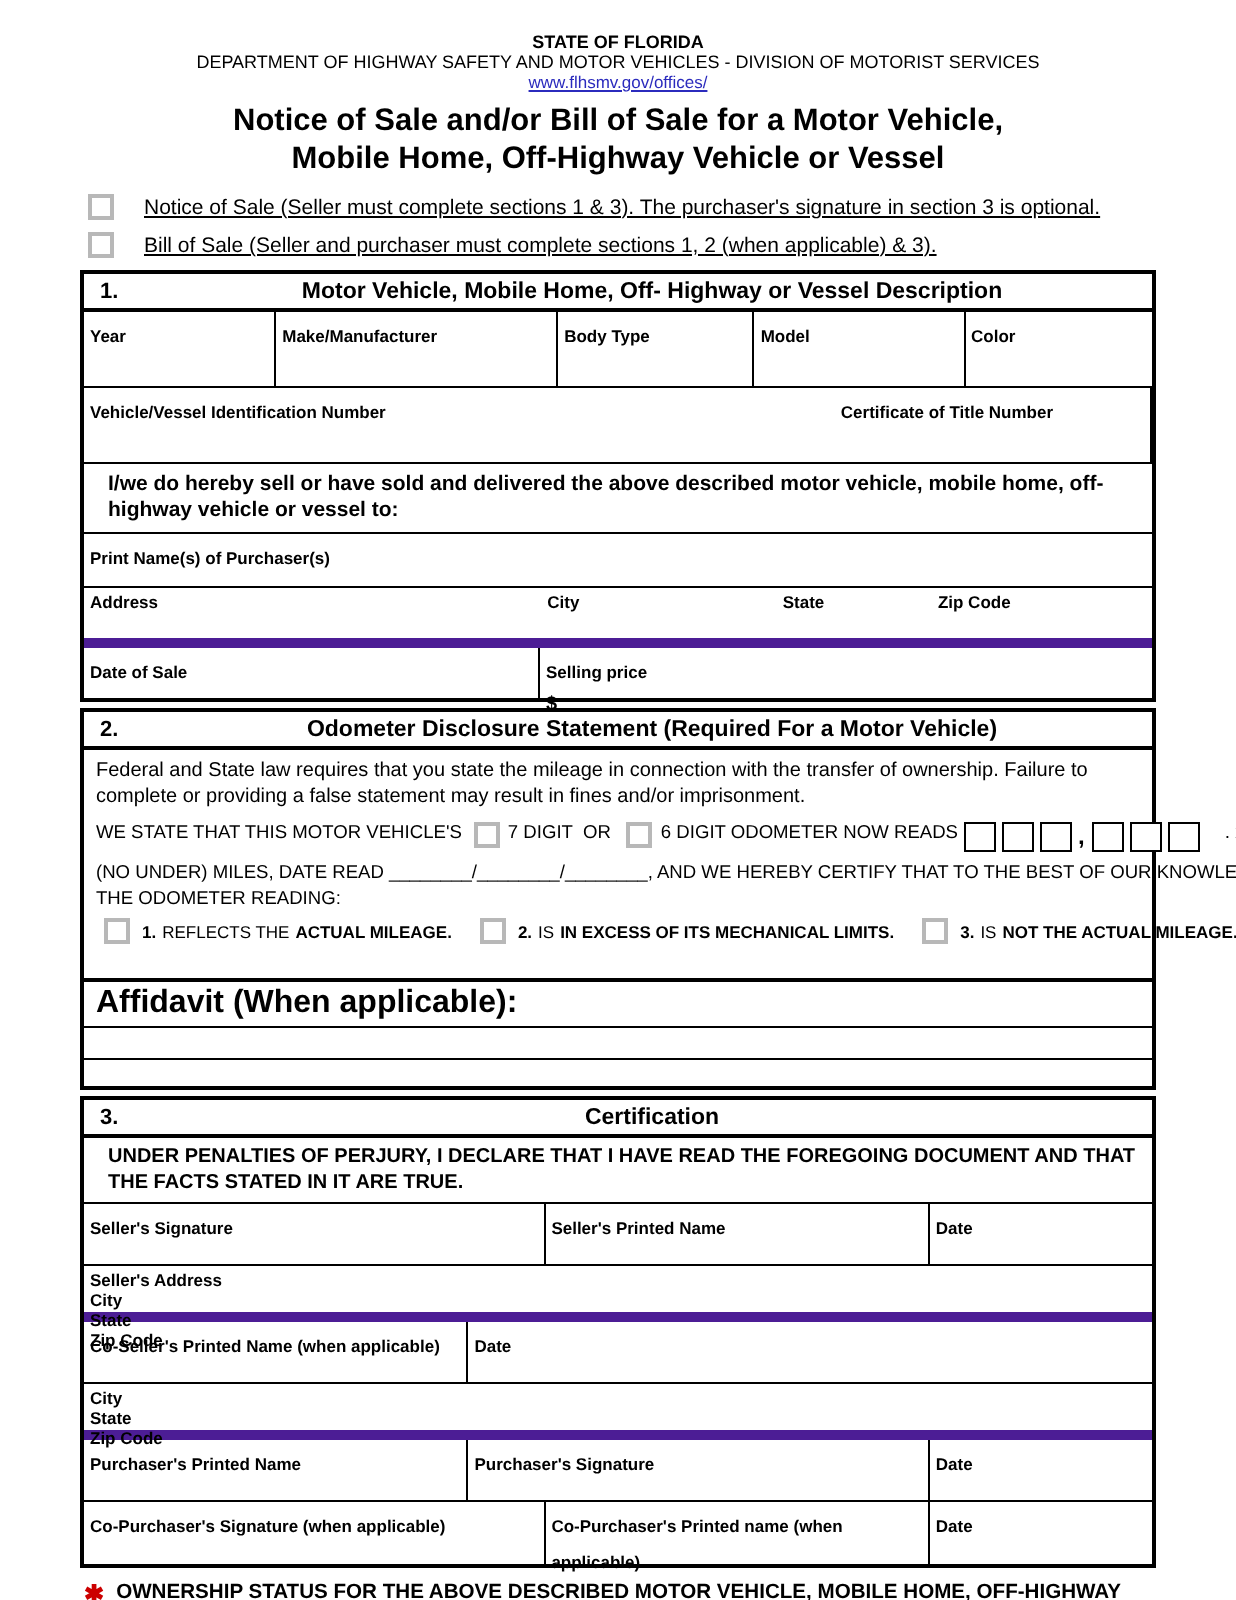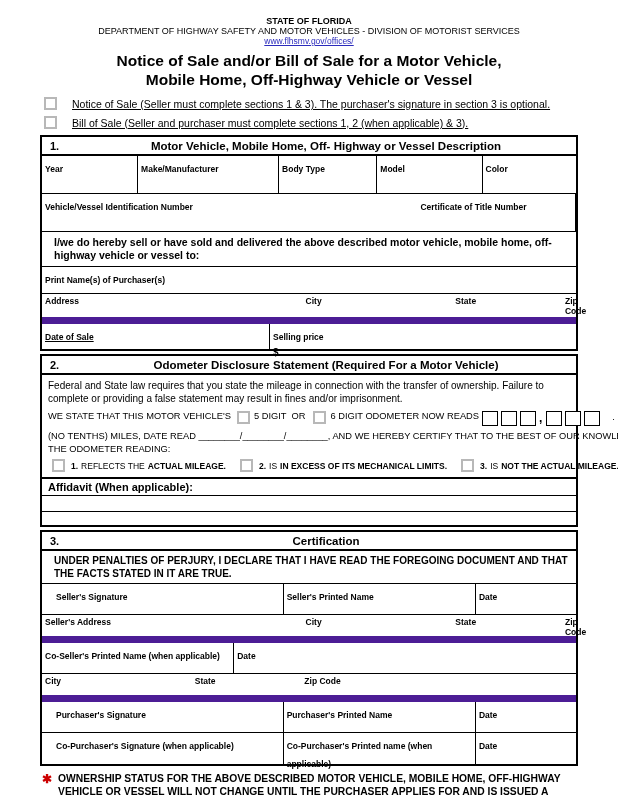--- a/index.html
+++ b/index.html
@@ -43,51 +43,51 @@
   
   .r1c1 { flex: 0 0 18%; }   .r1c2 { flex: 0 0 26.4%; } .r1c3 { flex: 0 0 18.4%; }
   .r1c4 { flex: 0 0 19.7%; } .r1c5 { flex: 1; }
   .r2c1 { flex: 0 0 29.7%; } .r2c2 { flex: 1; }
   .h38 { height: 38px; }
   .h27 { height: 27px; }
   .h30 { height: 30px; }
   .h25 { height: 25px; }
   .sell-par { font-size: 10.5px; font-weight: bold; line-height: 1.25; padding: 4px 24px 4px 12px; border-bottom: 1px solid #000; }
 
-  .addr-row { display: flex; border-bottom: 7px solid #4c1d95; padding: 2px 3px; gap: 32px; }
+  .addr-row { display: flex; border-bottom: 5px solid #4c1d95; padding: 2px 3px; }
   .a1 { flex: 0 0 43.3%; } .a2 { flex: 0 0 22.3%; } .a3 { flex: 0 0 14.7%; } .a4 { flex: 1; }
-  .dcell1 { flex: 0 0 42.7%; text-decoration: underline; }
+  .dcell1 { flex: 0 0 42.7%; }
   .price-symbol { font-size: 10px; font-weight: bold; display: block; margin-top: 3px; }
 
   
   .law-par { font-size: 10px; font-weight: normal; line-height: 1.25; padding: 5px 18px 2px 6px; }
   .westate {
     display: flex; font-size: 9.3px;
     padding: 4px 4px 2px 6px; white-space: nowrap;
   }
   .westate .cb { width: 13px; height: 13px; margin: 0 4px 0 6px; }
   .obox { width: 16px; height: 15px; border: 1px solid #000; background: #fff; margin-left: 3px; flex: 0 0 auto; }
   .ocomma { font-size: 12px; font-weight: bold; margin: 0 1px 0 3px; }
   .osuffix { font-size: 9.5px; font-weight: normal; margin-left: 12px; }
   .dateread { font-size: 9.3px; padding: 3px 4px 0 6px; white-space: nowrap; }
   .odoread { font-size: 9.3px; padding: 3px 4px 2px 6px; }
   .mileage-opts { display: flex; align-items: center; font-size: 8.5px; padding: 3px 0 5px 10px; }
   .mileage-opts .cb { width: 13px; height: 13px; margin-right: 6px; }
   .mo { display: flex; align-items: center; margin-right: 14px; white-space: nowrap; }
   .mo .n { font-weight: bold; margin-right: 3px; }
   .mo .b { font-weight: bold; margin-left: 3px; }
-  .affidavit-hd { border-top: 2px solid #000; border-bottom: 1px solid #000; padding: 2px 6px; font-size: 11px; font-weight: bold; }
+  .affidavit-hd { border-top: 2px solid #000; border-bottom: 1px solid #000; padding: 2px 6px; font-size: 16px; font-weight: bold; margin-top: 12px; }
   .blank-row { height: 16px; border-bottom: 1px solid #000; }
   .blank-row.nb { height: 13px; border-bottom: none; }
 
   
   .perjury { font-size: 10px; font-weight: bold; line-height: 1.3; padding: 3px 8px 3px 12px; border-bottom: 1px solid #000; }
-  .s3c1 { flex: 0 0 43.2%; margin-left: 11px; } .s3c2 { flex: 0 0 36%; } .s3c3 { flex: 1; }
+  .s3c1 { flex: 0 0 43.2%; } .s3c2 { flex: 0 0 36%; } .s3c3 { flex: 1; }
   .h31 { height: 31px; }
-  .h28 { height: 28px; }
+  .h28 { height: 28px; flex-direction: column; }
 
   
   .own-note { display: flex; margin: 7px 0 0 2px; }
   .own-ast { color: #cc0000; font-size: 12px; font-weight: bold; margin-right: 6px; line-height: 1.1; }
   .own-text { font-size: 10.3px; font-weight: bold; line-height: 1.25; }
 </style>
 </head>
 <body>
 
 <div class="page">
@@ -150,35 +150,35 @@
 
   <div class="section">
     <div class="sec-hd">
       <span class="sec-num">2.</span>
       <div class="sec-title">Odometer Disclosure Statement (Required For a Motor Vehicle)</div>
     </div>
     <div class="law-par">Federal and State law requires that you state the mileage in connection with the transfer of ownership.  Failure to complete or providing a false statement may result in fines and/or imprisonment.</div>
     <div class="westate">
       <span>WE STATE THAT THIS MOTOR VEHICLE'S</span>
       <span class="cb"></span>
-      <span>5 DIGIT</span>
+      <span>7 DIGIT</span>
       <span style="margin:0 2px 0 5px">OR</span>
       <span class="cb"></span>
       <span>6 DIGIT ODOMETER NOW READS</span>
       <span class="obox"></span>
       <span class="obox"></span>
       <span class="obox"></span>
       <span class="ocomma">,</span>
       <span class="obox"></span>
       <span class="obox"></span>
       <span class="obox"></span>
       <span class="osuffix">. xx</span>
     </div>
     <div class="dateread">
-      <span>(NO TENTHS) MILES, DATE READ</span>
+      <span>(NO UNDER) MILES, DATE READ</span>
       <span>________/________/________</span><span>, AND WE HEREBY CERTIFY THAT TO THE BEST OF OUR KNOWLEDGE</span>
     </div>
     <div class="odoread">THE ODOMETER READING:</div>
     <div class="mileage-opts">
       <div class="mo">
         <span class="cb"></span>
         <span class="n">1.</span>
         <span>REFLECTS THE</span>
         <span class="b">ACTUAL MILEAGE.</span>
       </div>
@@ -221,22 +221,22 @@
     <div class="frow h31">
       <div class="cell s3c2"><span class="lbl">Co-Seller's Printed Name (when applicable)</span></div>
       <div class="cell s3c3 end"><span class="lbl">Date</span></div>
     </div>
     <div class="addr-row h28">
       <span class="lbl a2">City</span>
       <span class="lbl a3">State</span>
       <span class="lbl a4">Zip Code</span>
     </div>
     <div class="frow h31">
+      <div class="cell s3c2"><span class="lbl">Purchaser's Printed Name</span></div>
       <div class="cell s3c1"><span class="lbl">Purchaser's Signature</span></div>
-      <div class="cell s3c2"><span class="lbl">Purchaser's Printed Name</span></div>
       <div class="cell s3c3 end"><span class="lbl">Date</span></div>
     </div>
     <div class="frow h31 last">
       <div class="cell s3c1"><span class="lbl">Co-Purchaser's Signature (when applicable)</span></div>
       <div class="cell s3c2"><span class="lbl">Co-Purchaser's Printed name (when applicable)</span></div>
       <div class="cell s3c3 end"><span class="lbl">Date</span></div>
     </div>
   </div>
 
   <div class="own-note">

